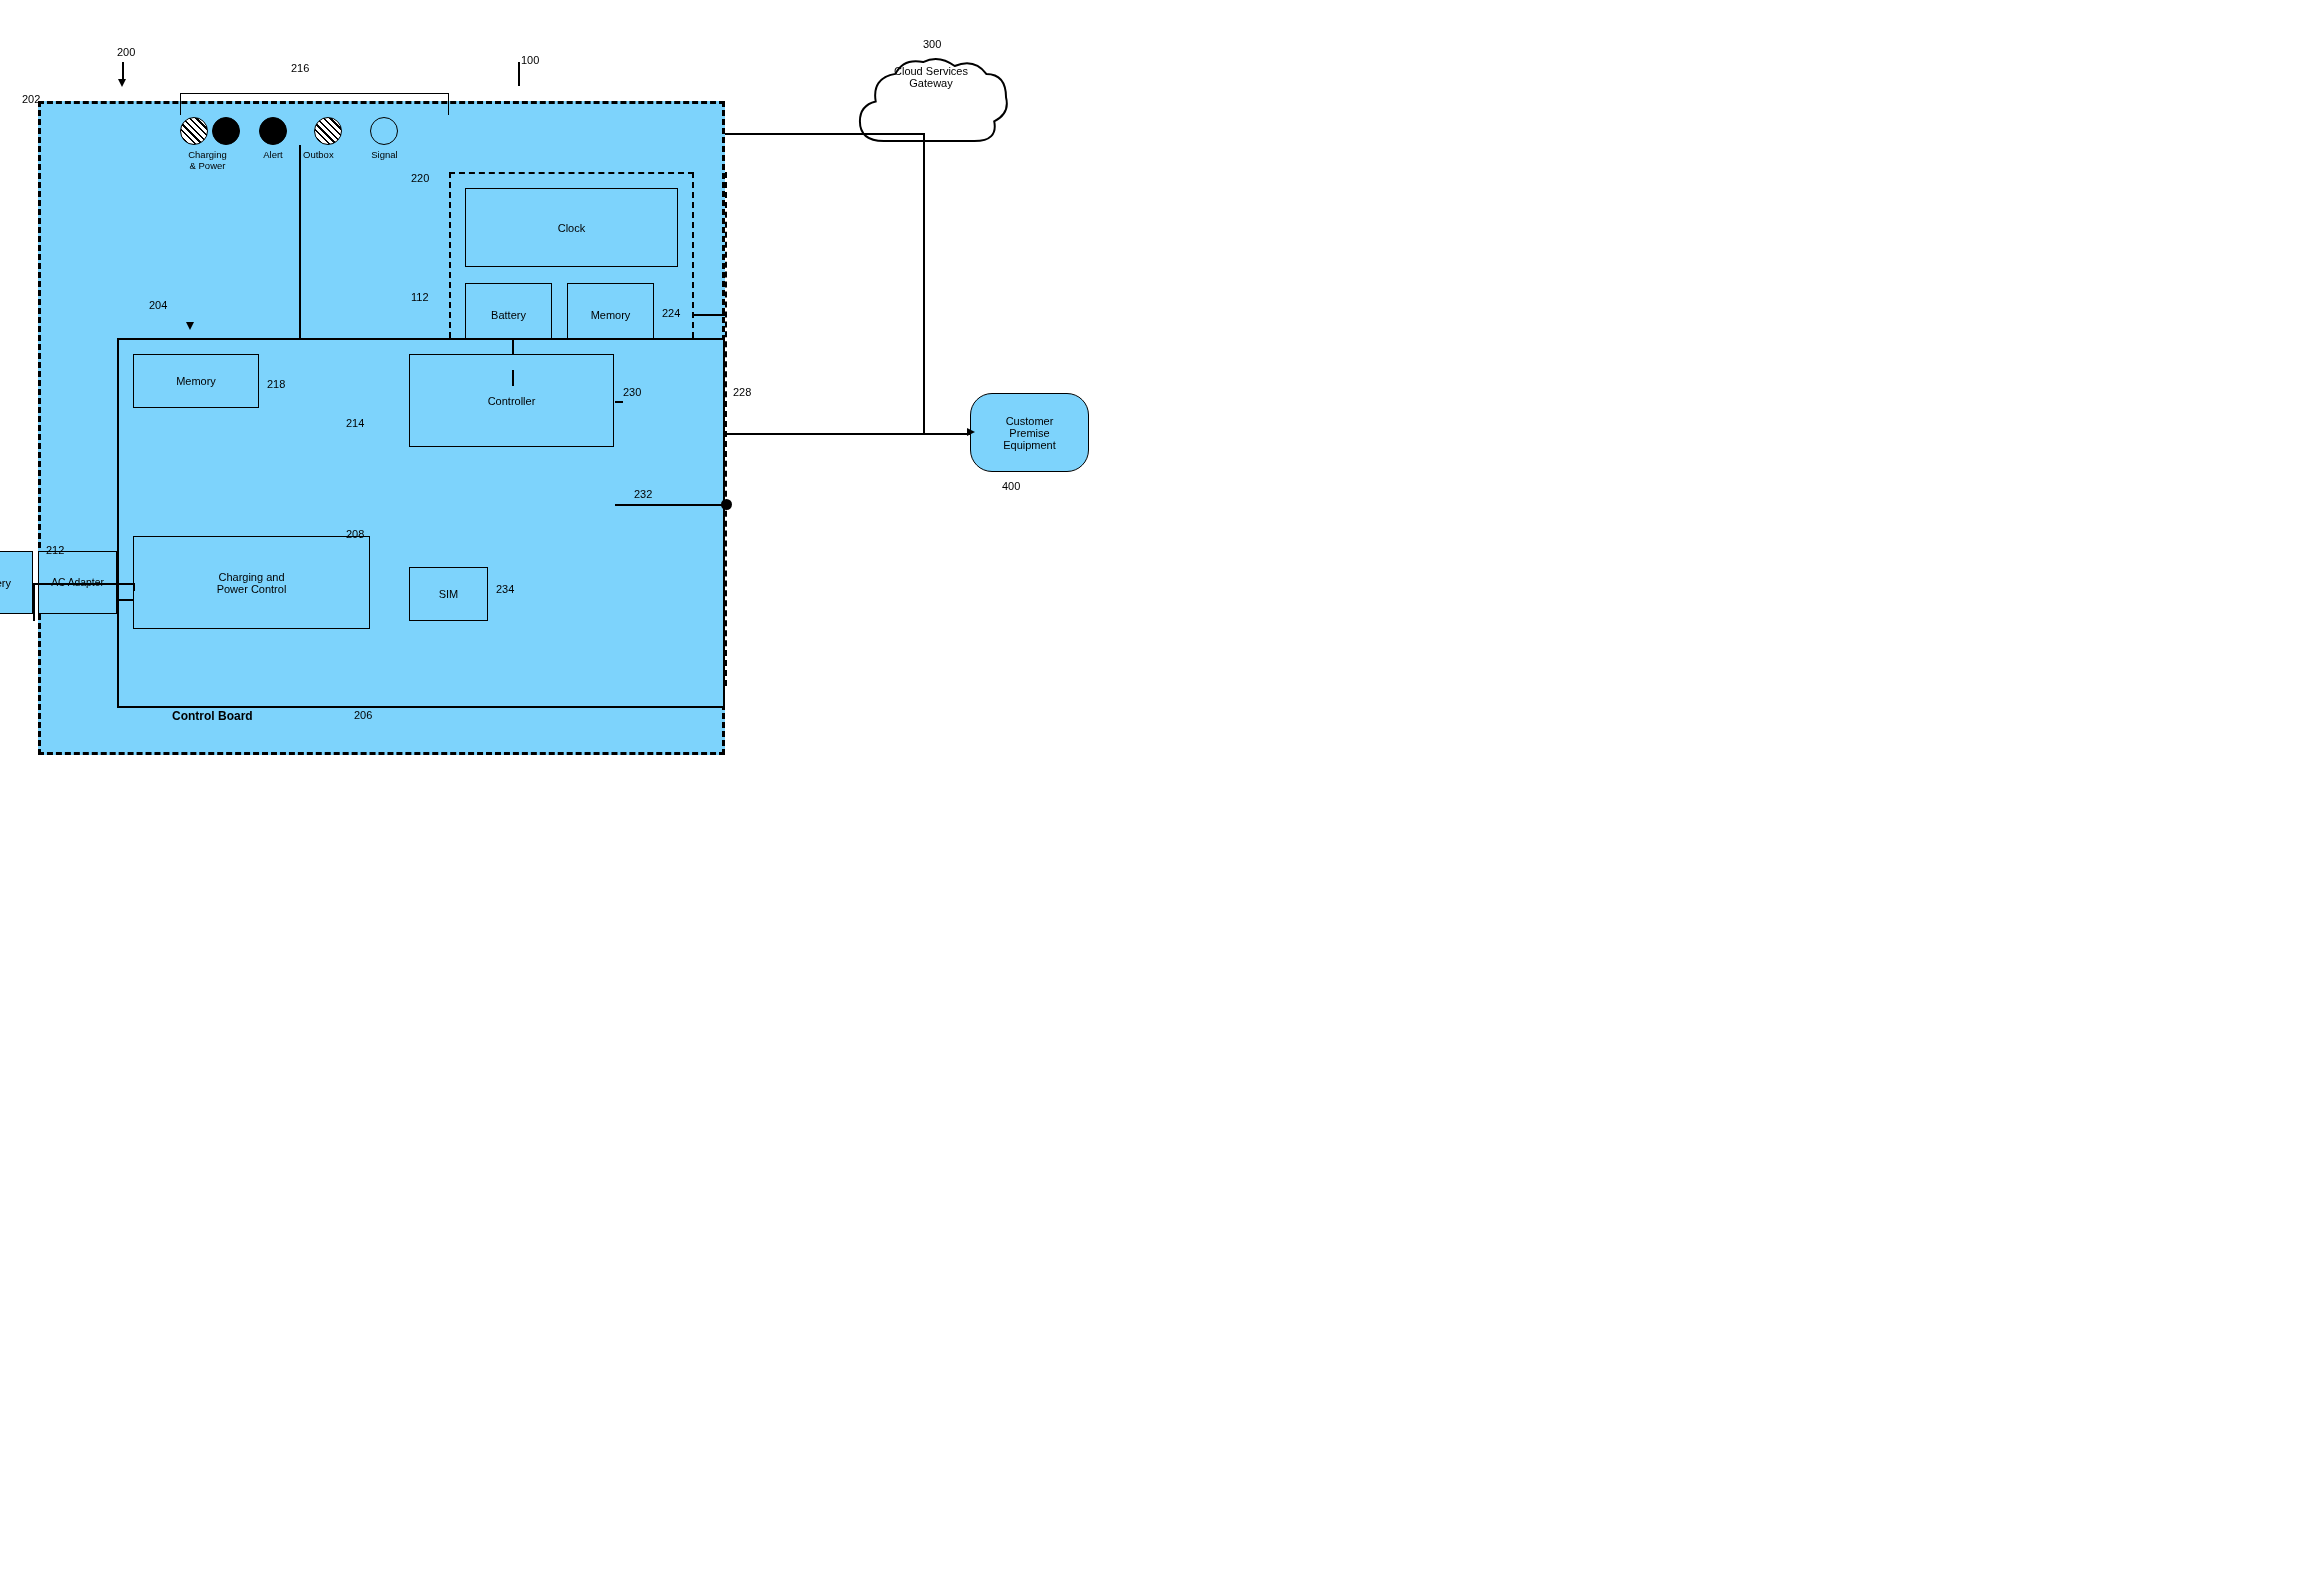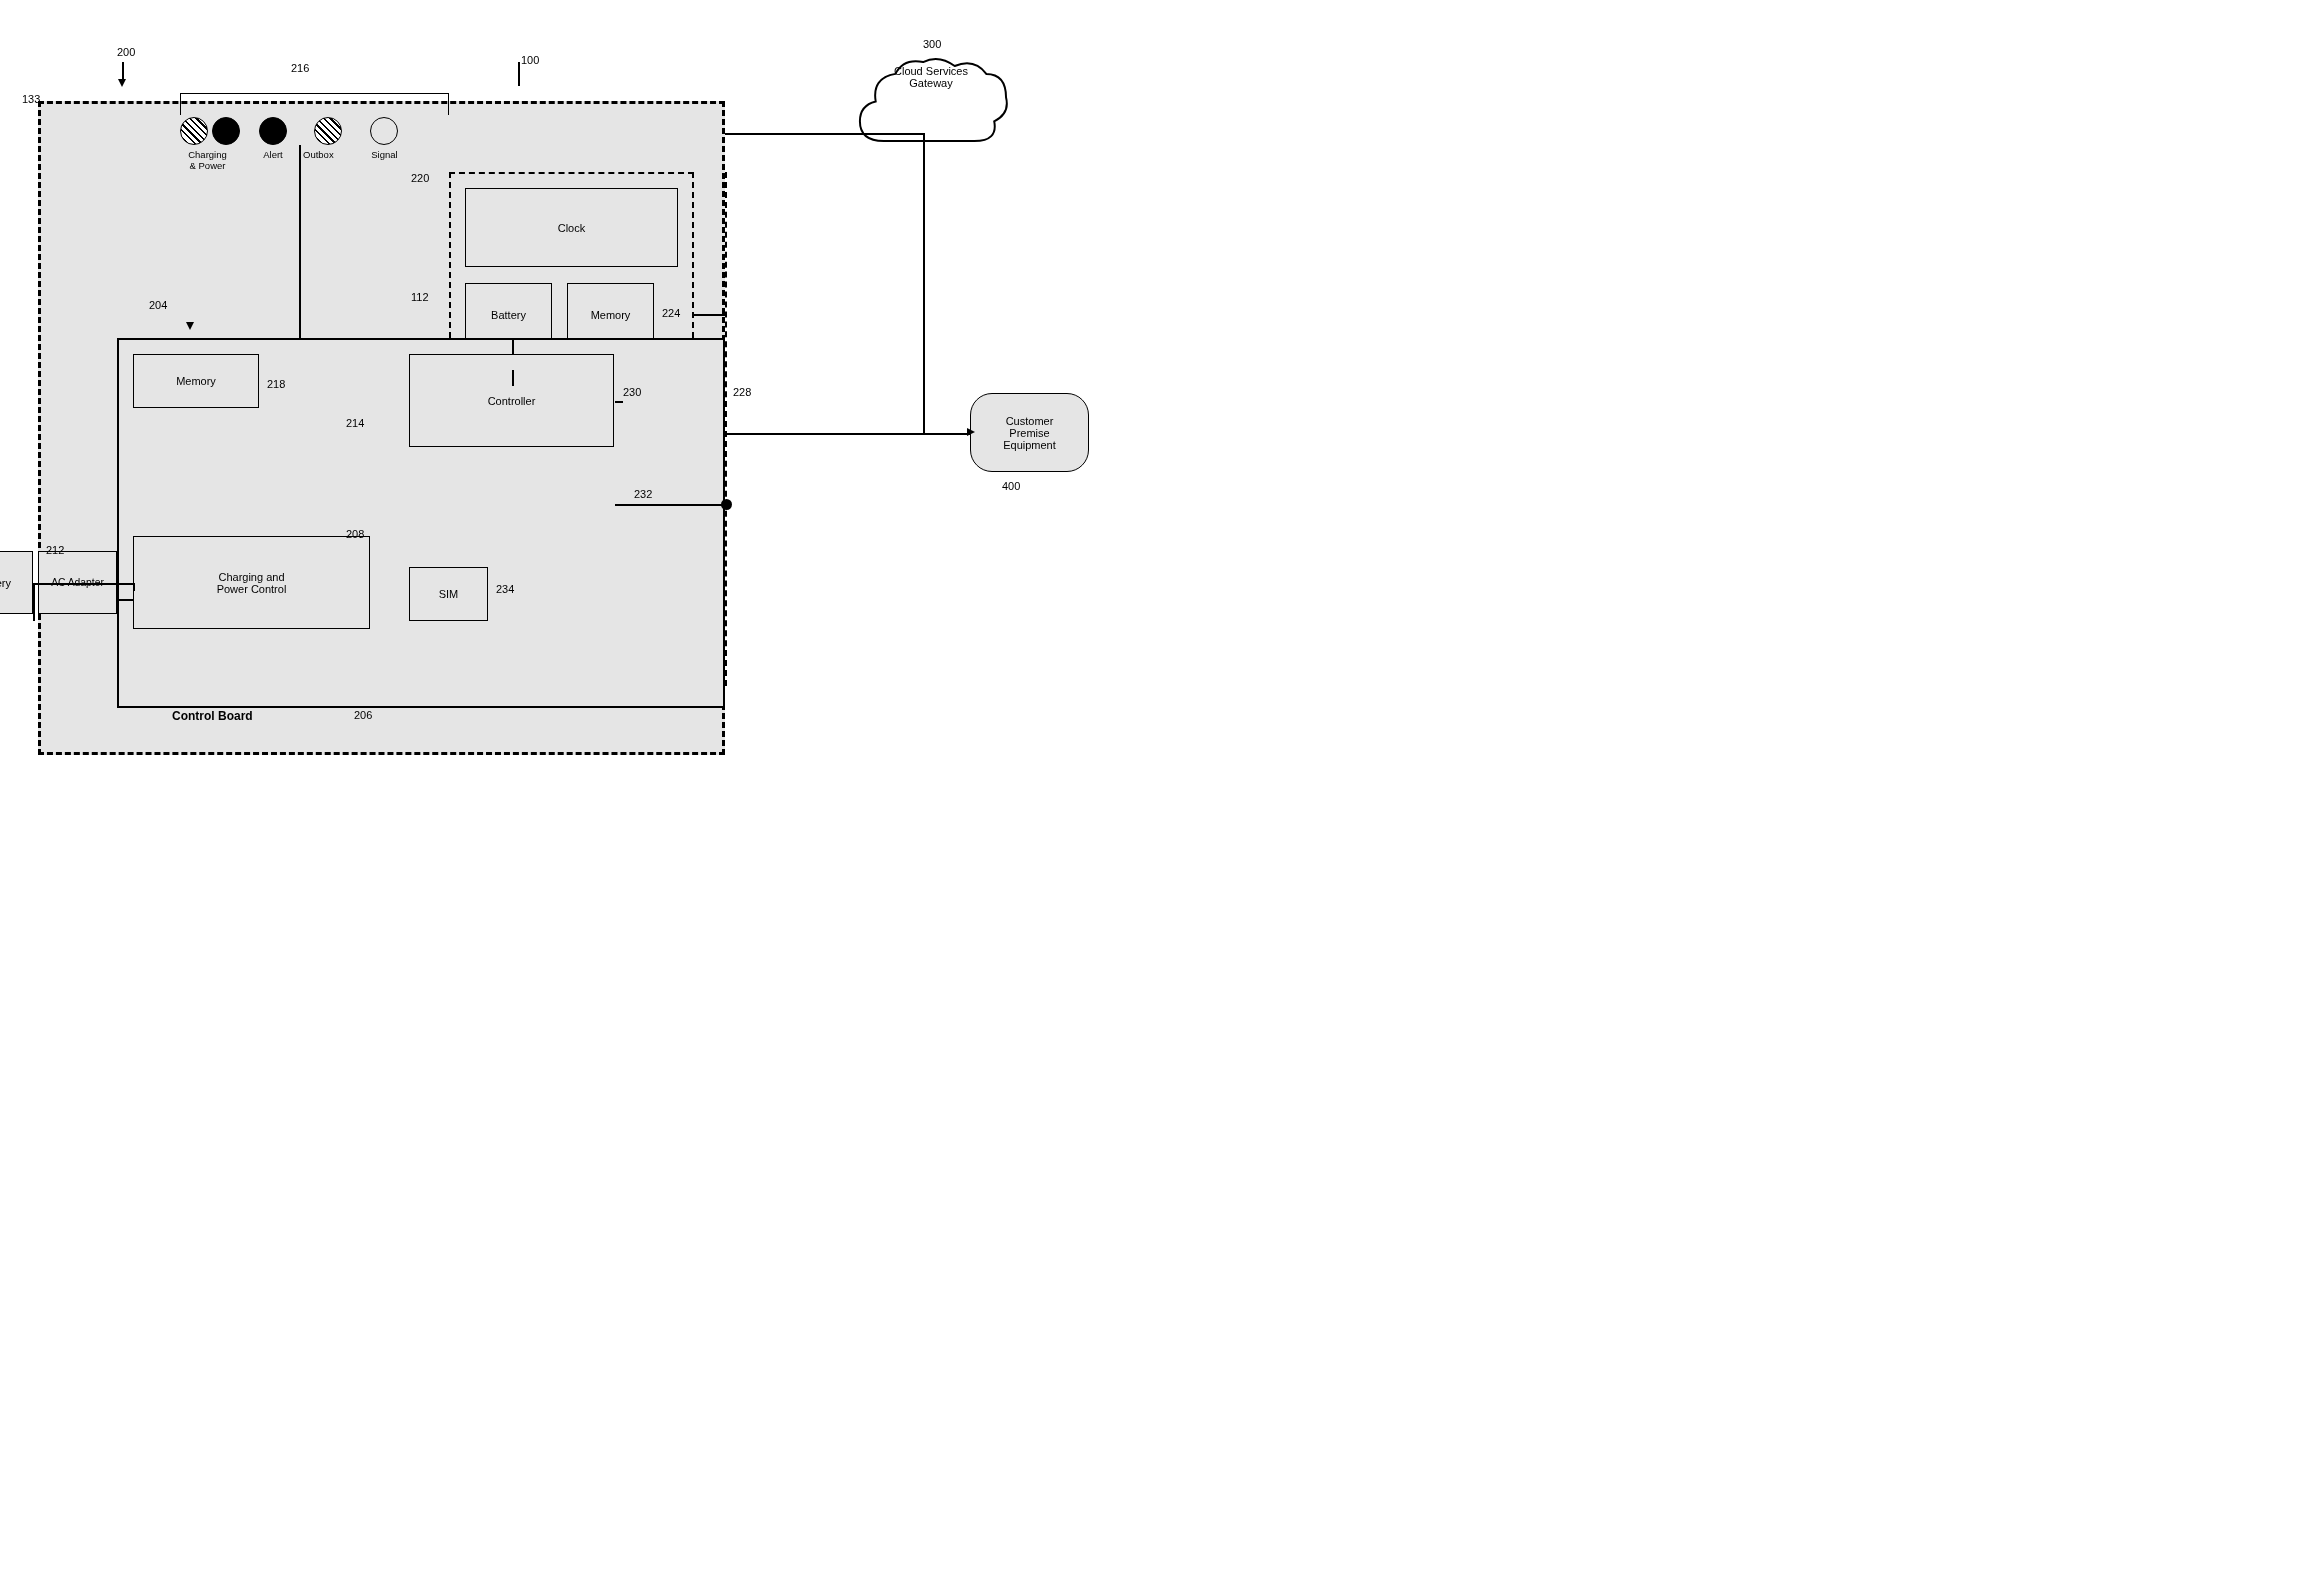--- a/index.html
+++ b/index.html
@@ -21,21 +21,21 @@
     .ref-num {
       position: absolute;
       font-size: 11px;
       color: #000;
       font-family: Arial, sans-serif;
     }
     
     .box {
       position: absolute;
       border: 1.6px solid #000;
-      background: #e5e5e5;
+      background: #7dd3fc;
       display: flex;
       align-items: center;
       justify-content: center;
       text-align: center;
       font-size: 11px;
       font-family: Arial, sans-serif;
     }
     
     .box-dashed {
       border-style: dashed;
@@ -112,21 +112,21 @@
 <div class="diagram-container">
 
   <span class="ref-num" style="top:54px; left:521px;">100</span>
   <div class="line-v" style="top:62px; left:518px; height:24px;"></div>
   <div style="position:absolute; top:85px; left:513px; width:0; height:0; border-left:4.7px solid transparent; border-right:4.7px solid transparent; border-top:0; border-bottom:0;"></div>
 
   <span class="ref-num" style="top:46px; left:117px;">200</span>
   <div class="line-v" style="top:62px; left:122px; height:20px;"></div>
   <div class="arrow-down" style="top:79px; left:118px;"></div>
 
-  <span class="ref-num" style="top:93px; left:22px;">133</span>
+  <span class="ref-num" style="top:93px; left:22px;">202</span>
 
   <div class="box box-thick-dashed" style="top:101px; left:38px; width:687px; height:654px;"></div>
 
   <span class="ref-num" style="top:38px; left:923px;">300</span>
 
   <svg style="position:absolute; top:54px; left:852px;" width="158" height="103" viewBox="0 0 200 130">
     <path d="M 40,110 
              Q 10,110 10,85 
              Q 10,65 30,60 
              Q 25,30 55,25 

